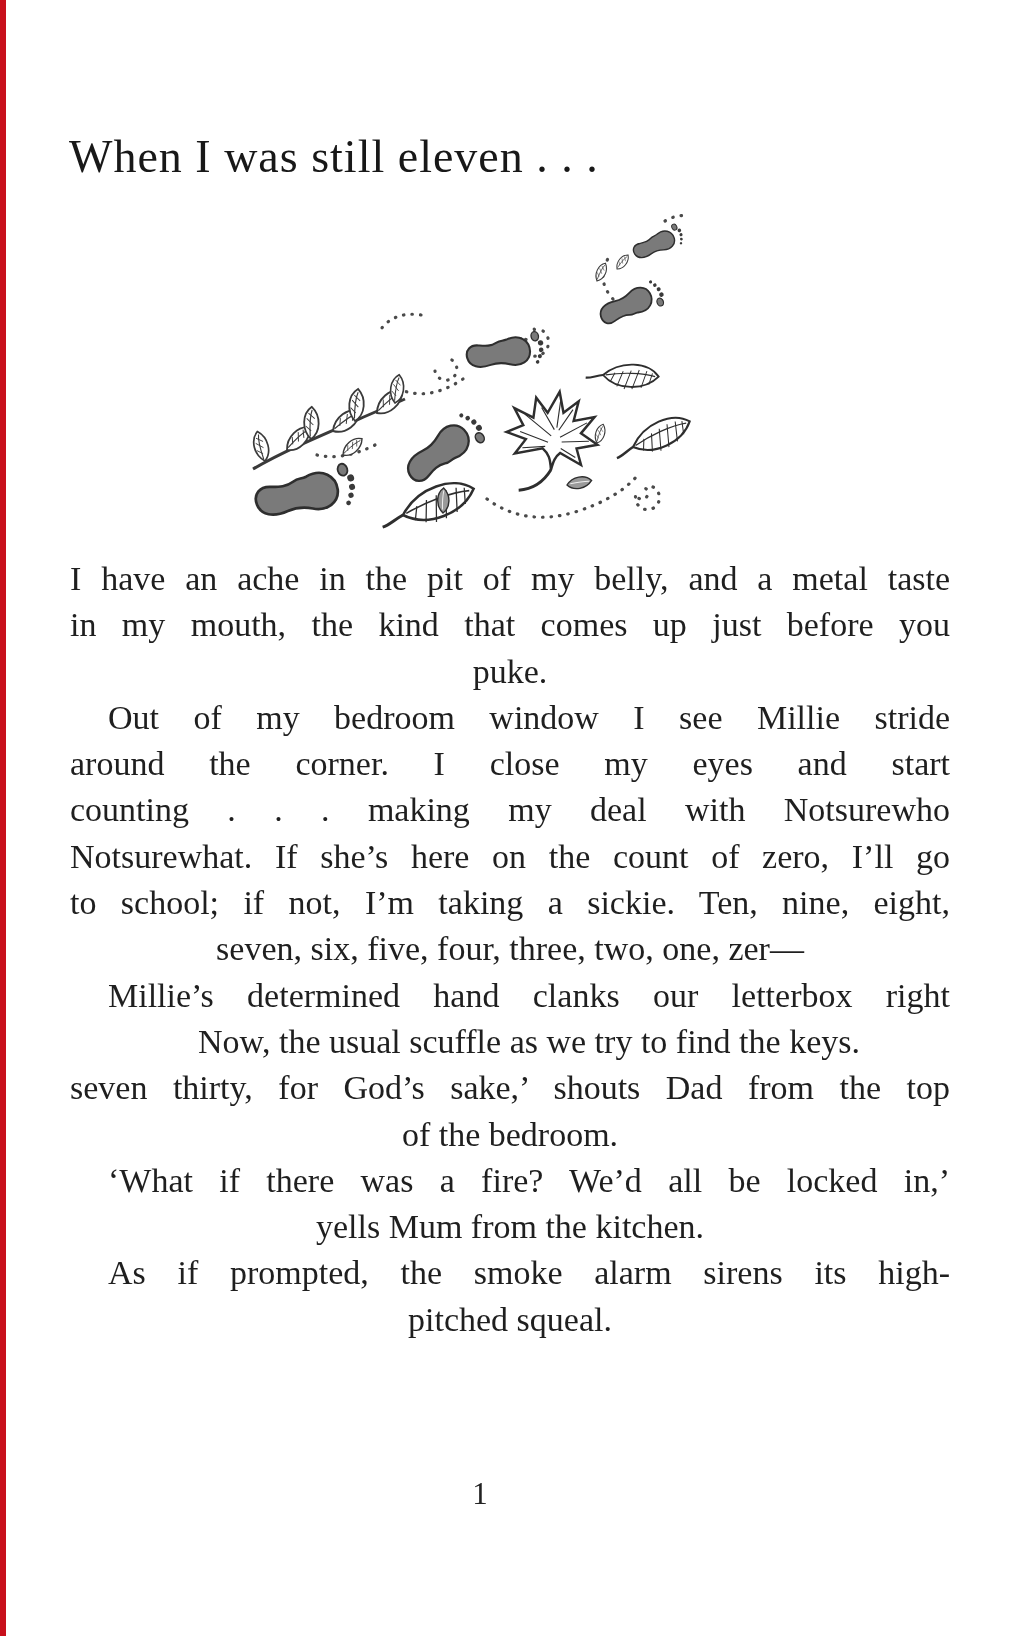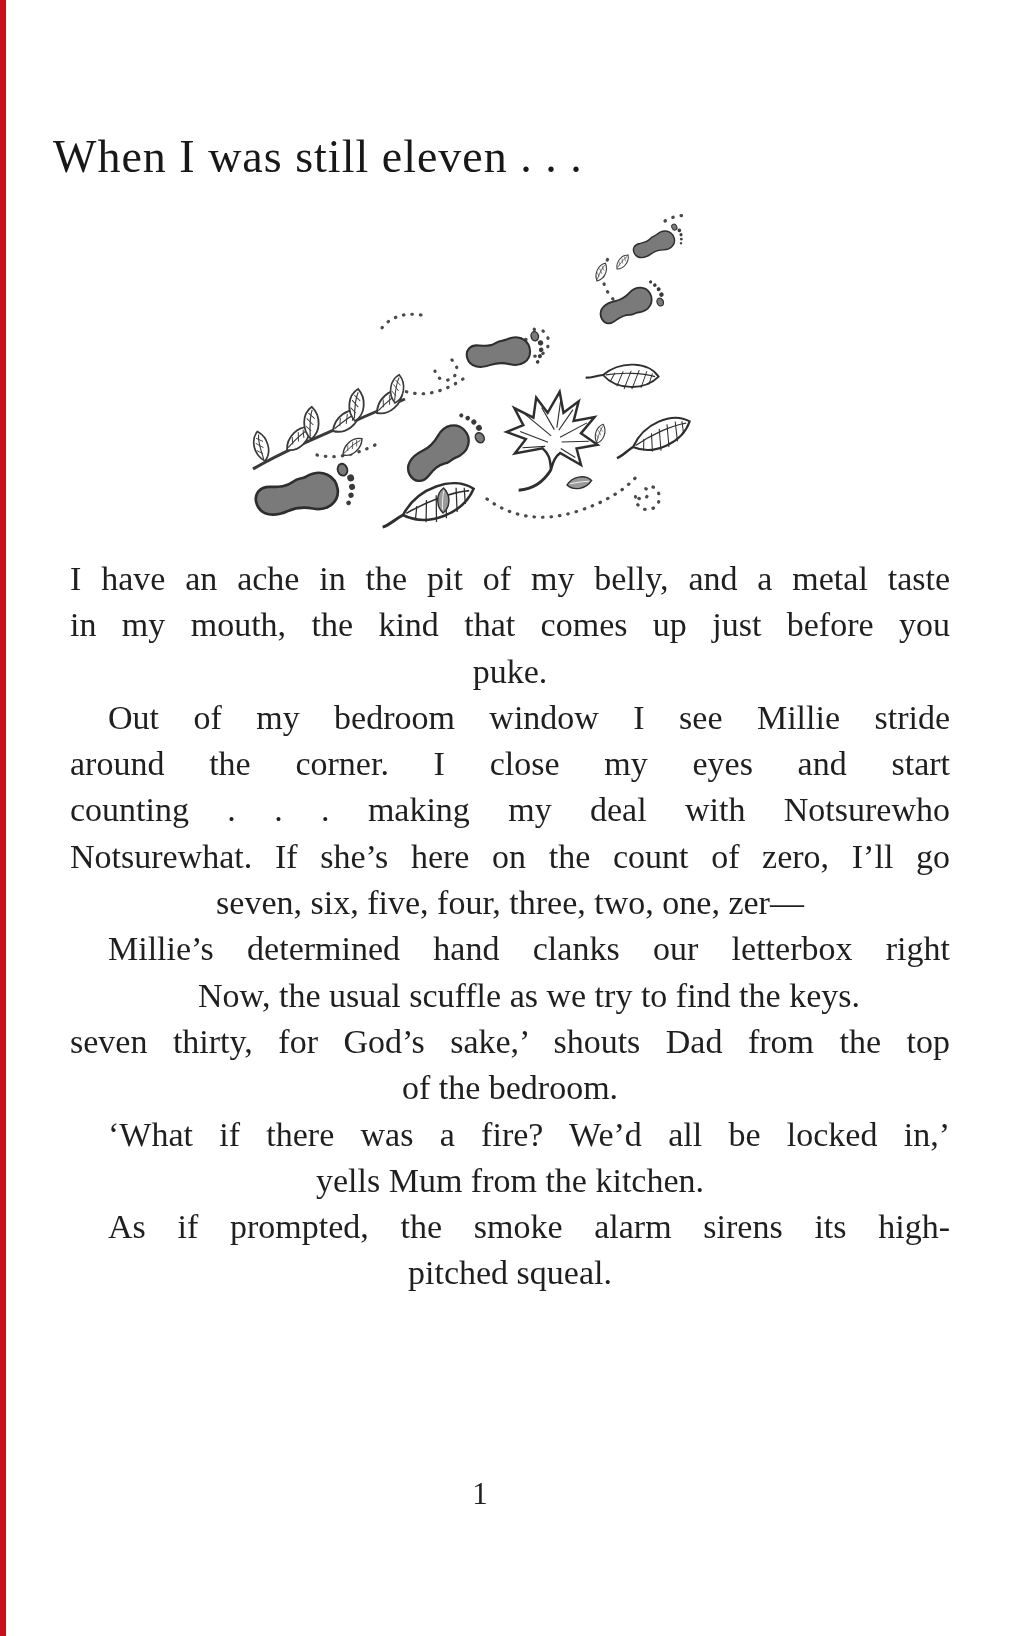--- a/index.html
+++ b/index.html
@@ -9,21 +9,21 @@
     background:#ffffff;
     overflow:hidden;
     font-family:"Liberation Serif", serif;
     color:#1f1f1f;
   }
   .red-edge{
     position:absolute;left:0;top:0;width:6px;height:1636px;
     background:#c8101c;
   }
   .chapter-title{
-    position:absolute;left:53px;top:130px;margin:0;
+    position:absolute;left:69px;top:130px;margin:0;
     font-size:46px;font-weight:400;letter-spacing:1px;
     white-space:nowrap;color:#181818;
   }
   .illustration{
     position:absolute;left:225px;top:203px;width:470px;height:352px;
   }
   .body-text{
     position:absolute;left:70px;top:556px;width:880px;
     font-size:34px;line-height:46.3px;
   }
@@ -120,20 +120,21 @@
   </div>
 
   <div class="body-text">
     <div class="ln j">I have an ache in the pit of my belly, and a metal taste</div>
     <div class="ln j">in my mouth, the kind that comes up just before you</div>
     <div class="ln">puke.</div>
     <div class="ln j ind">Out of my bedroom window I see Millie stride</div>
     <div class="ln j">around the corner. I close my eyes and start</div>
     <div class="ln j">counting . . . making my deal with Notsurewho</div>
     <div class="ln j">Notsurewhat. If she’s here on the count of zero, I’ll go</div>
+    <div class="ln j">to school; if not, I’m taking a sickie. Ten, nine, eight,</div>
     <div class="ln">seven, six, five, four, three, two, one, zer—</div>
     <div class="ln j ind">Millie’s determined hand clanks our letterbox right</div>
     <div class="ln ind">Now, the usual scuffle as we try to find the keys.</div>
     <div class="ln j">seven thirty, for God’s sake,’ shouts Dad from the top</div>
     <div class="ln">of the bedroom.</div>
     <div class="ln j ind">‘What if there was a fire? We’d all be locked in,’</div>
     <div class="ln">yells Mum from the kitchen.</div>
     <div class="ln j ind">As if prompted, the smoke alarm sirens its high-</div>
     <div class="ln">pitched squeal.</div>
   </div>

